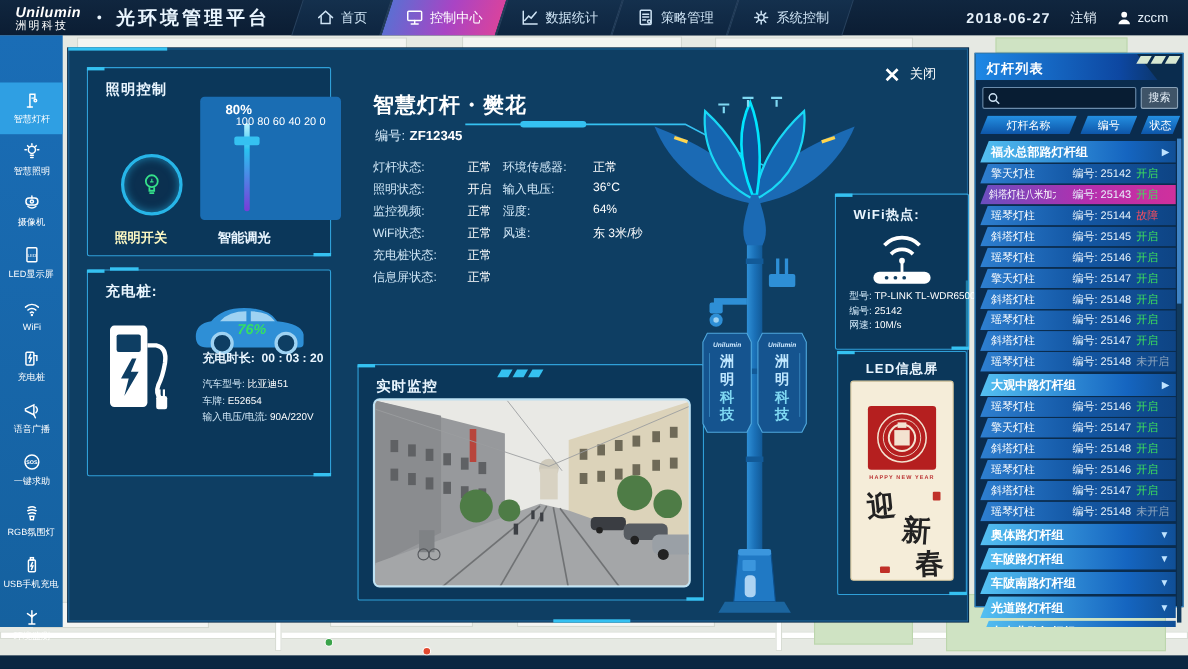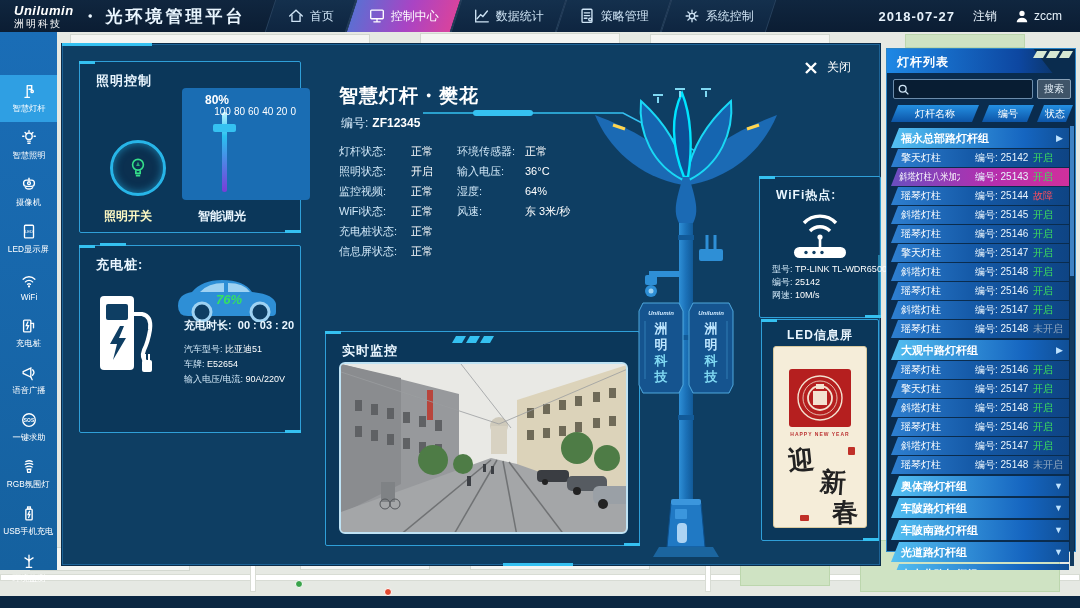--- a/index.html
+++ b/index.html
@@ -78,21 +78,21 @@
   #detail-title { position:absolute; left:276px; top:38px; color:#fff; font-size:19px; font-weight:bold; letter-spacing:1px; }
   #detail-code { position:absolute; left:278px; top:70px; color:#d5eafa; font-size:12px; }
   #detail-code b { color:#fff; font-weight:bold; margin-left:4px; }
   #connector { position:absolute; left:350px; top:58px; pointer-events:none; }
   .statcol { position:absolute; top:96px; }
   #stats-left { left:276px; }
   #stats-right { left:394px; }
   .statrow { display:flex; height:20px; align-items:center; font-size:11px; }
   .statrow .sl { width:72px; color:#cfe6f6; }
   #stats-right .statrow .sl { width:68px; }
-  .statrow .sv { color:#fff; white-space:nowrap; }
+  .statrow .sv { color:#fff; margin-left:14px; white-space:nowrap; }
 
   
   #monitorbox { left:262px; top:286px; width:315px; height:215px; }
   #monitor-photo { position:absolute; left:13px; top:30px; width:289px; height:172px; border:2px solid #bfe3f5; border-radius:6px; overflow:hidden; background:#dfe0de; }
   .slashes { position:absolute; display:flex; gap:4px; }
   .slash { width:10px; height:7px; background:#35c1f1; transform:skewX(-30deg); }
 
   
   #wifibox { left:696px; top:131px; width:122px; height:142px; }
   #wifi-fields { position:absolute; left:12px; top:86px; }
@@ -224,21 +224,21 @@
           <span class="icon">
             <svg width="18" height="18" viewBox="0 0 20 20" fill="none" stroke="currentColor" stroke-width="1.5" stroke-linecap="round">
               <circle cx="10" cy="10" r="3"></circle>
               <path d="M10 3.5 v2.3 M10 14.2 v2.3 M3.5 10 h2.3 M14.2 10 h2.3 M5.4 5.4 l1.6 1.6 M13 13 l1.6 1.6 M14.6 5.4 L13 7 M7 13 l-1.6 1.6"></path>
             </svg>
           </span>
           <span>系统控制</span>
         </div>
       </div>
     <div id="topright">
-      <span id="topdate">2018-07-27</span>
+      <span id="topdate">2018-06-27</span>
       <span id="logout">注销</span>
       <span id="userbox">
         <span class="icon">
           <svg width="14" height="14" viewBox="0 0 16 16">
               <circle cx="8" cy="5" r="3" fill="#fff"></circle>
               <path d="M2 15 a6 5 0 0 1 12 0 Z" fill="#fff"></path>
             </svg>
         </span>
         <span>zccm</span>
       </span>

